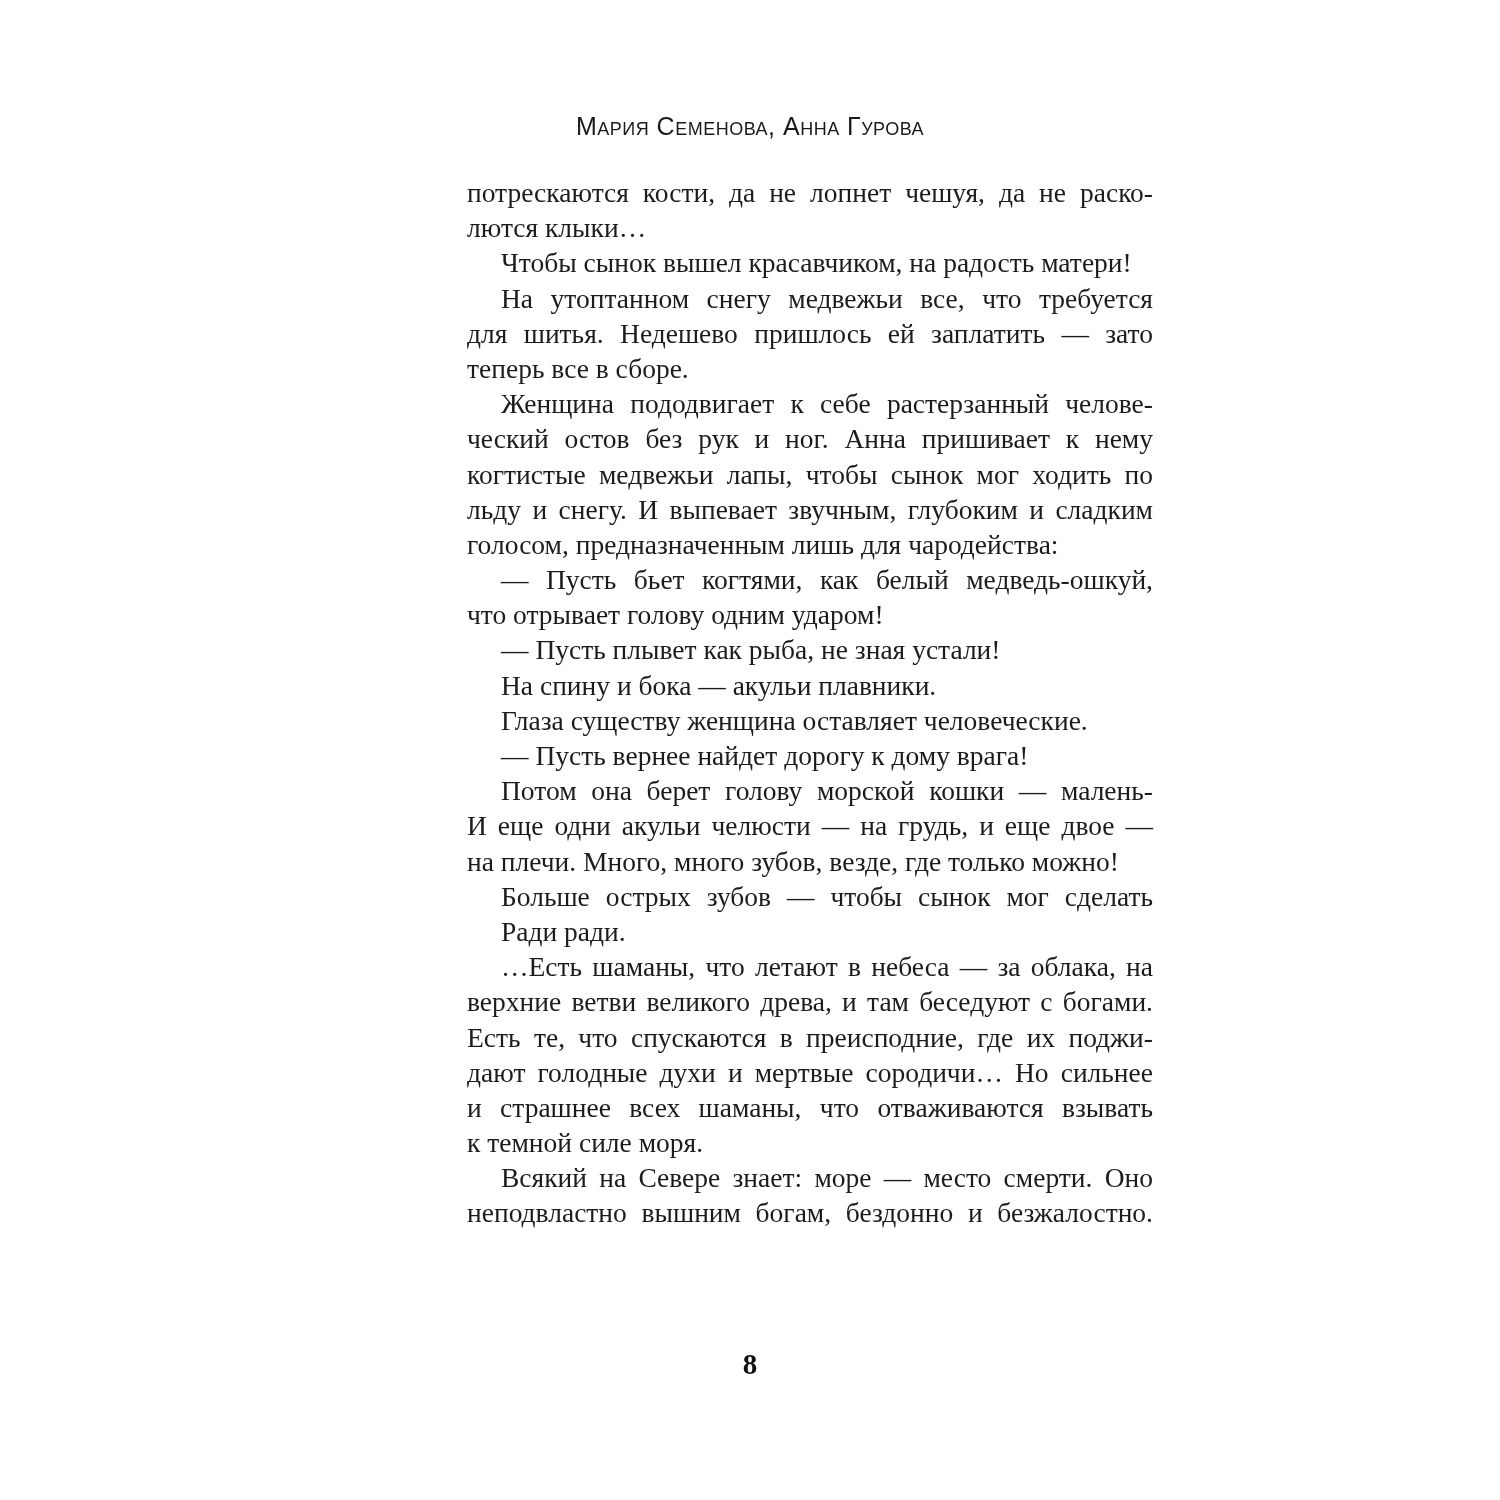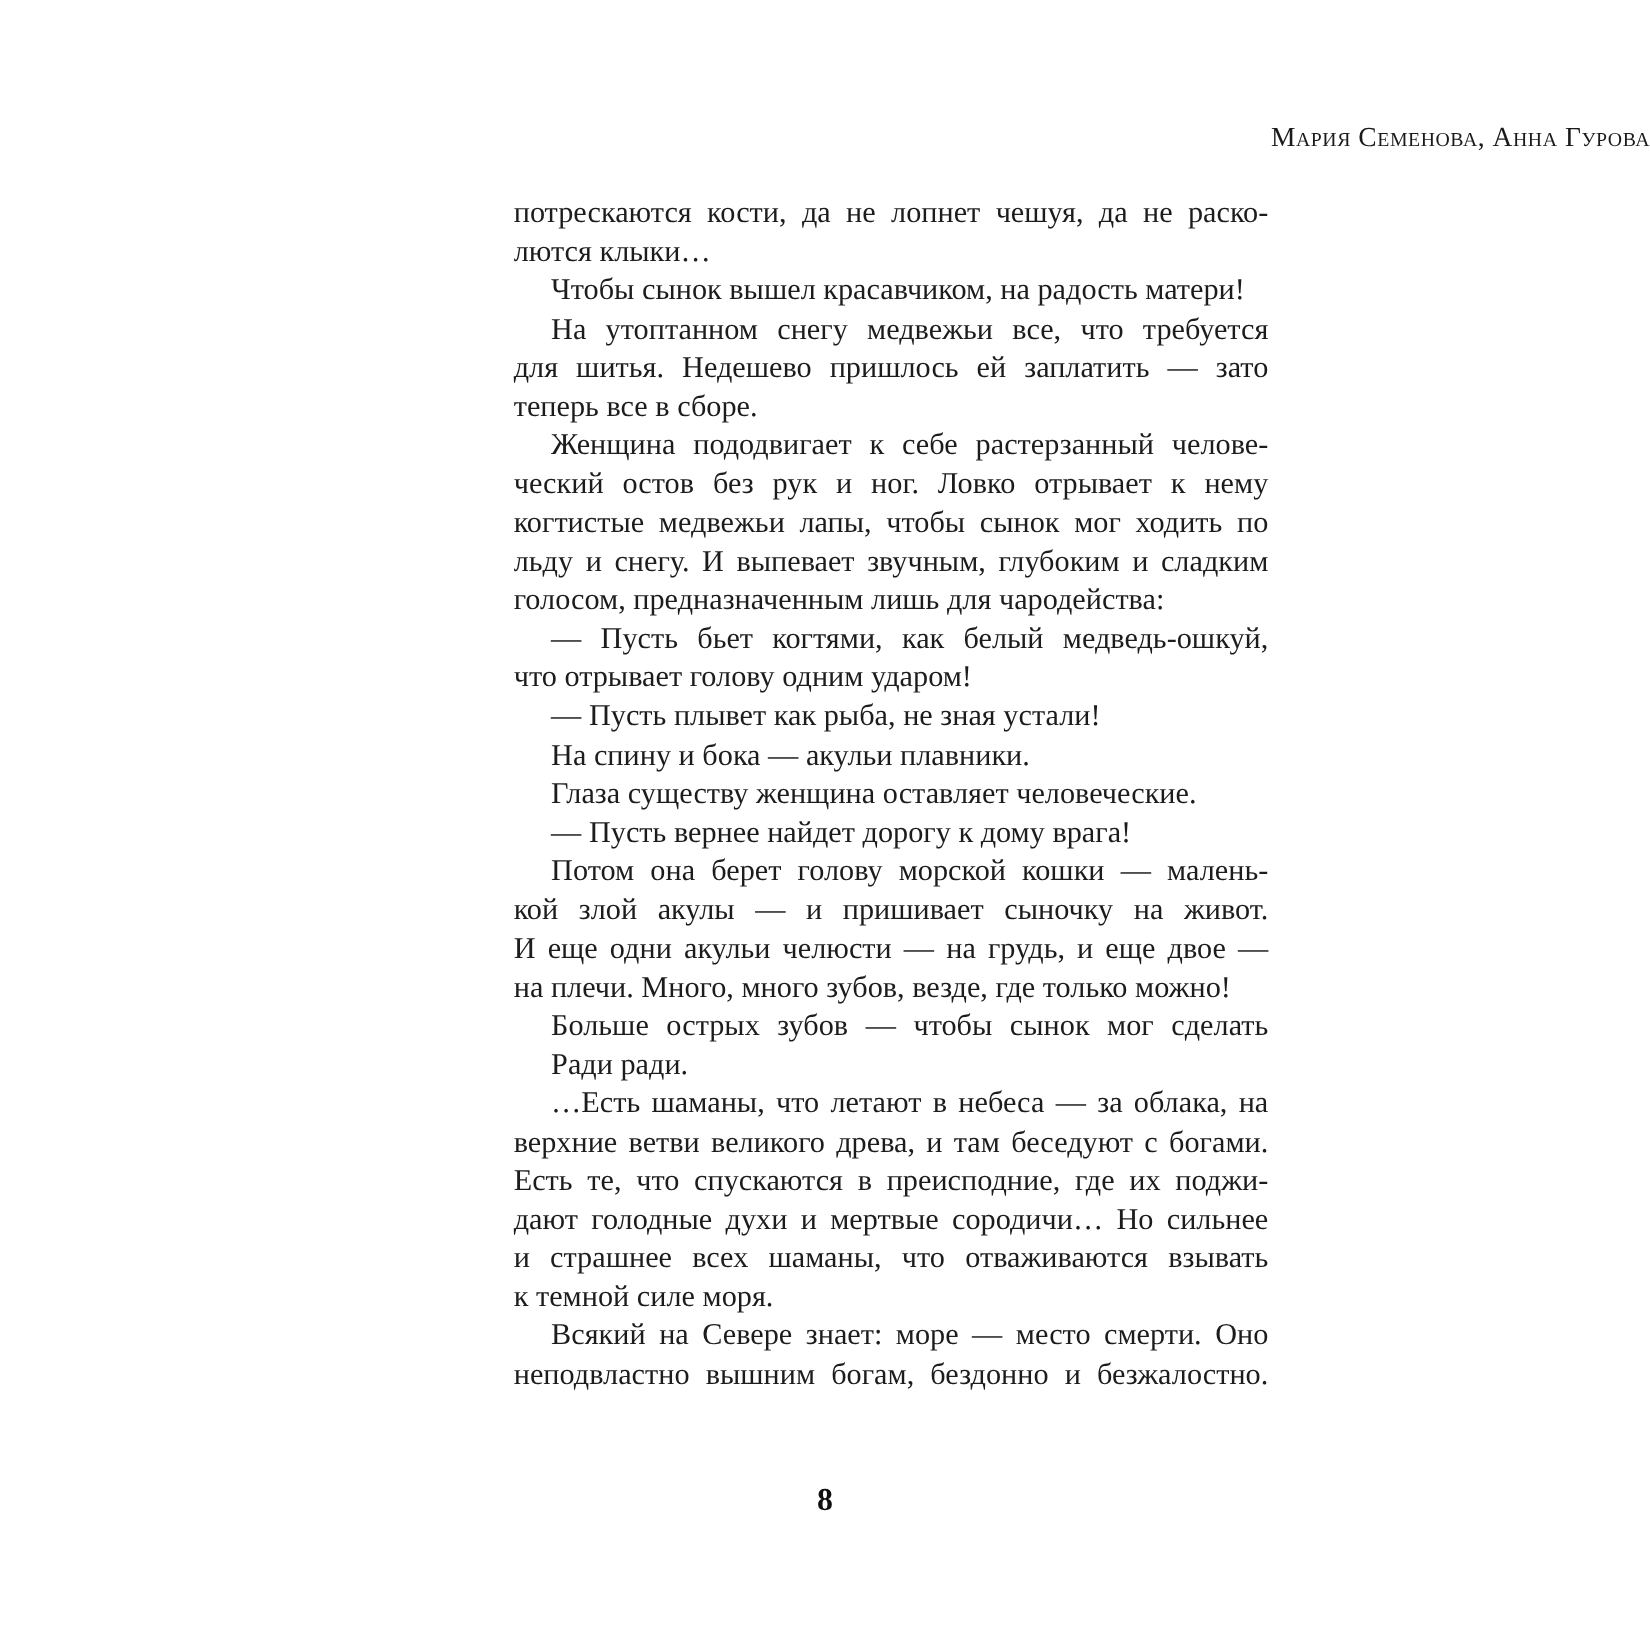--- a/index.html
+++ b/index.html
@@ -1,20 +1,20 @@
 <!DOCTYPE html>
 <html><head>
 <meta charset="utf-8">
 <style>
   html, body { margin: 0; padding: 0; background: #ffffff; }
   body { width: 1500px; height: 1500px; position: relative; overflow: hidden; }
   .page { position: absolute; left: 0; top: 0; width: 1500px; height: 1500px; background: #fff; }
   .header {
-    position: absolute; top: 112px; left: 0; width: 1500px; text-align: right;
-    font-family: Liberation Serif, serif; font-size: 25px; color: #1a1a1a;
+    position: absolute; top: 112px; left: 0; width: 1500px; text-align: center;
+    font-family: Liberation Sans, sans-serif; font-size: 25px; color: #1a1a1a;
     font-variant: small-caps; letter-spacing: 0.5px;
   }
   .text {
     position: absolute; left: 435px; top: 175px; width: 686px;
     font-family: "Liberation Serif", serif; font-size: 27.5px; color: #1c1c1c; margin-left: 32px;
   }
   .line {
     height: 35.2px; line-height: 35.2px; white-space: nowrap;
     text-align: justify; text-align-last: justify; overflow: visible;
   }
@@ -31,32 +31,31 @@
 <div class="page">
   <div class="header">Мария Семенова, Анна Гурова</div>
   <div class="text" id="body-text">
       <div class="line">потрескаются кости, да не лопнет чешуя, да не раско-</div>
       <div class="line last">лются клыки…</div>
       <div class="line indent last">Чтобы сынок вышел красавчиком, на радость матери!</div>
       <div class="line indent">На утоптанном снегу медвежьи все, что требуется</div>
       <div class="line">для шитья. Недешево пришлось ей заплатить — зато</div>
       <div class="line last">теперь все в сборе.</div>
       <div class="line indent">Женщина пододвигает к себе растерзанный челове-</div>
-      <div class="line">ческий остов без рук и ног. Ловко отрывает к нему</div>
+      <div class="line">ческий остов без рук и ног. Анна пришивает к нему</div>
       <div class="line">когтистые медвежьи лапы, чтобы сынок мог ходить по</div>
       <div class="line">льду и снегу. И выпевает звучным, глубоким и сладким</div>
       <div class="line last">голосом, предназначенным лишь для чародейства:</div>
       <div class="line indent">— Пусть бьет когтями, как белый медведь-ошкуй,</div>
       <div class="line last">что отрывает голову одним ударом!</div>
       <div class="line indent last">— Пусть плывет как рыба, не зная устали!</div>
       <div class="line indent last">На спину и бока — акульи плавники.</div>
       <div class="line indent last">Глаза существу женщина оставляет человеческие.</div>
       <div class="line indent last">— Пусть вернее найдет дорогу к дому врага!</div>
       <div class="line indent">Потом она берет голову морской кошки — малень-</div>
-      <div class="line">кой злой акулы — и пришивает сыночку на живот.</div>
       <div class="line">И еще одни акульи челюсти — на грудь, и еще двое —</div>
       <div class="line last">на плечи. Много, много зубов, везде, где только можно!</div>
       <div class="line indent">Больше острых зубов — чтобы сынок мог сделать</div>
       <div class="line indent last">Ради ради.</div>
       <div class="line indent">…Есть шаманы, что летают в небеса — за облака, на</div>
       <div class="line">верхние ветви великого древа, и там беседуют с богами.</div>
       <div class="line">Есть те, что спускаются в преисподние, где их поджи-</div>
       <div class="line">дают голодные духи и мертвые сородичи… Но сильнее</div>
       <div class="line">и страшнее всех шаманы, что отваживаются взывать</div>
       <div class="line last">к темной силе моря.</div>

